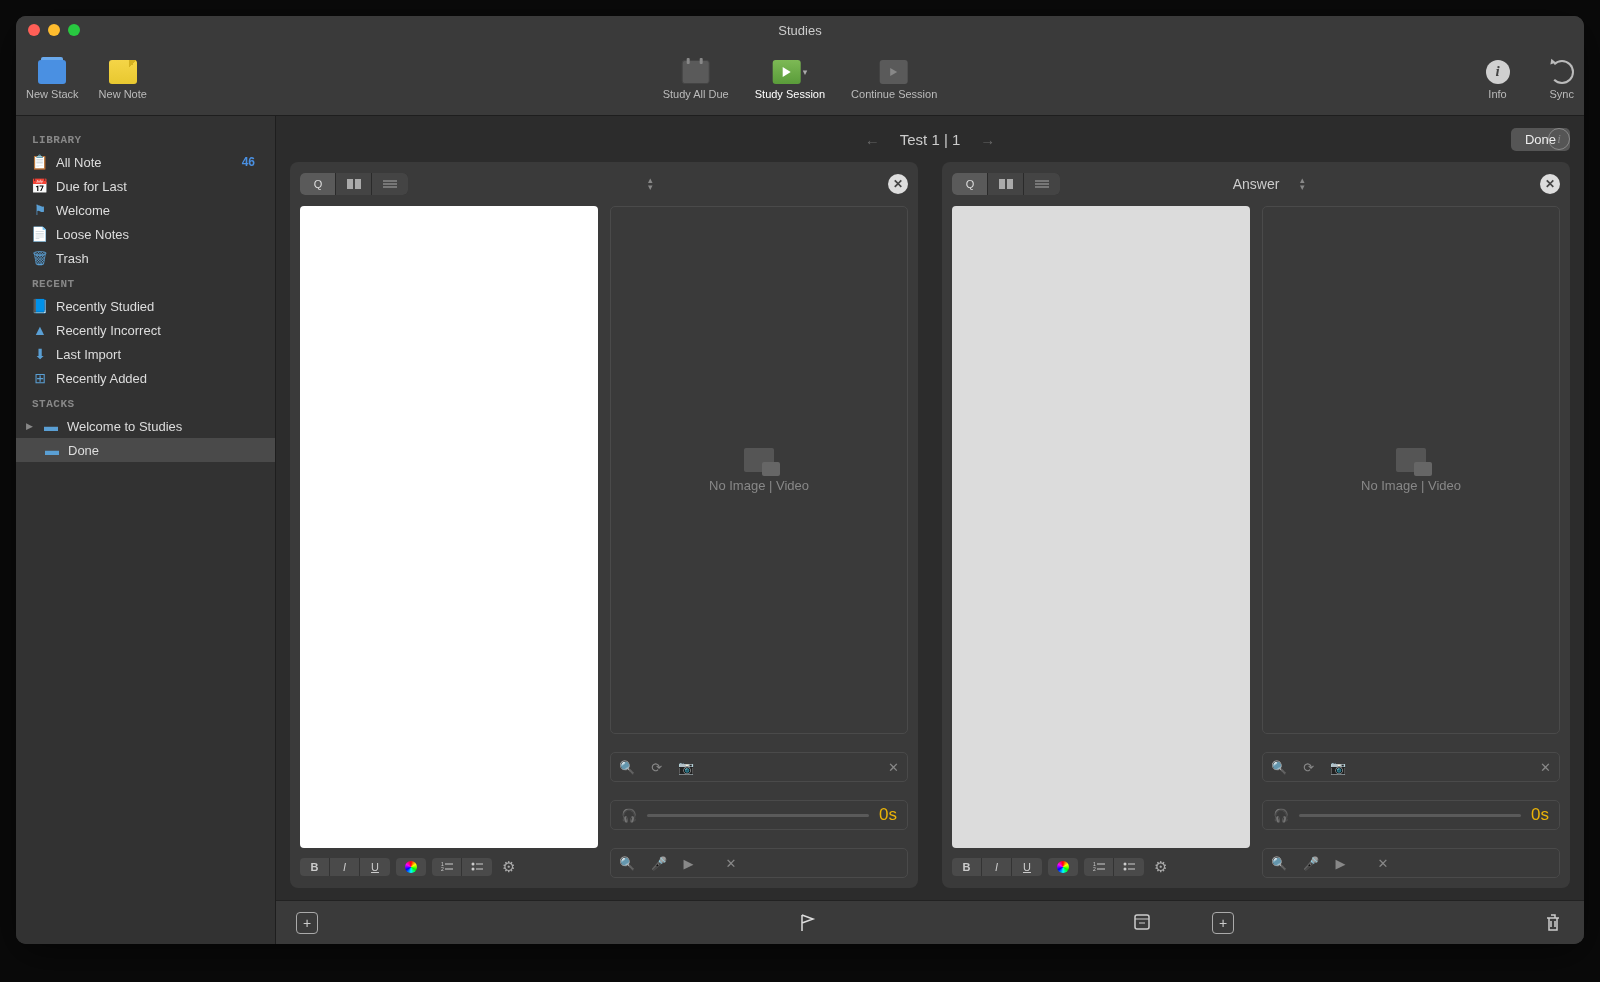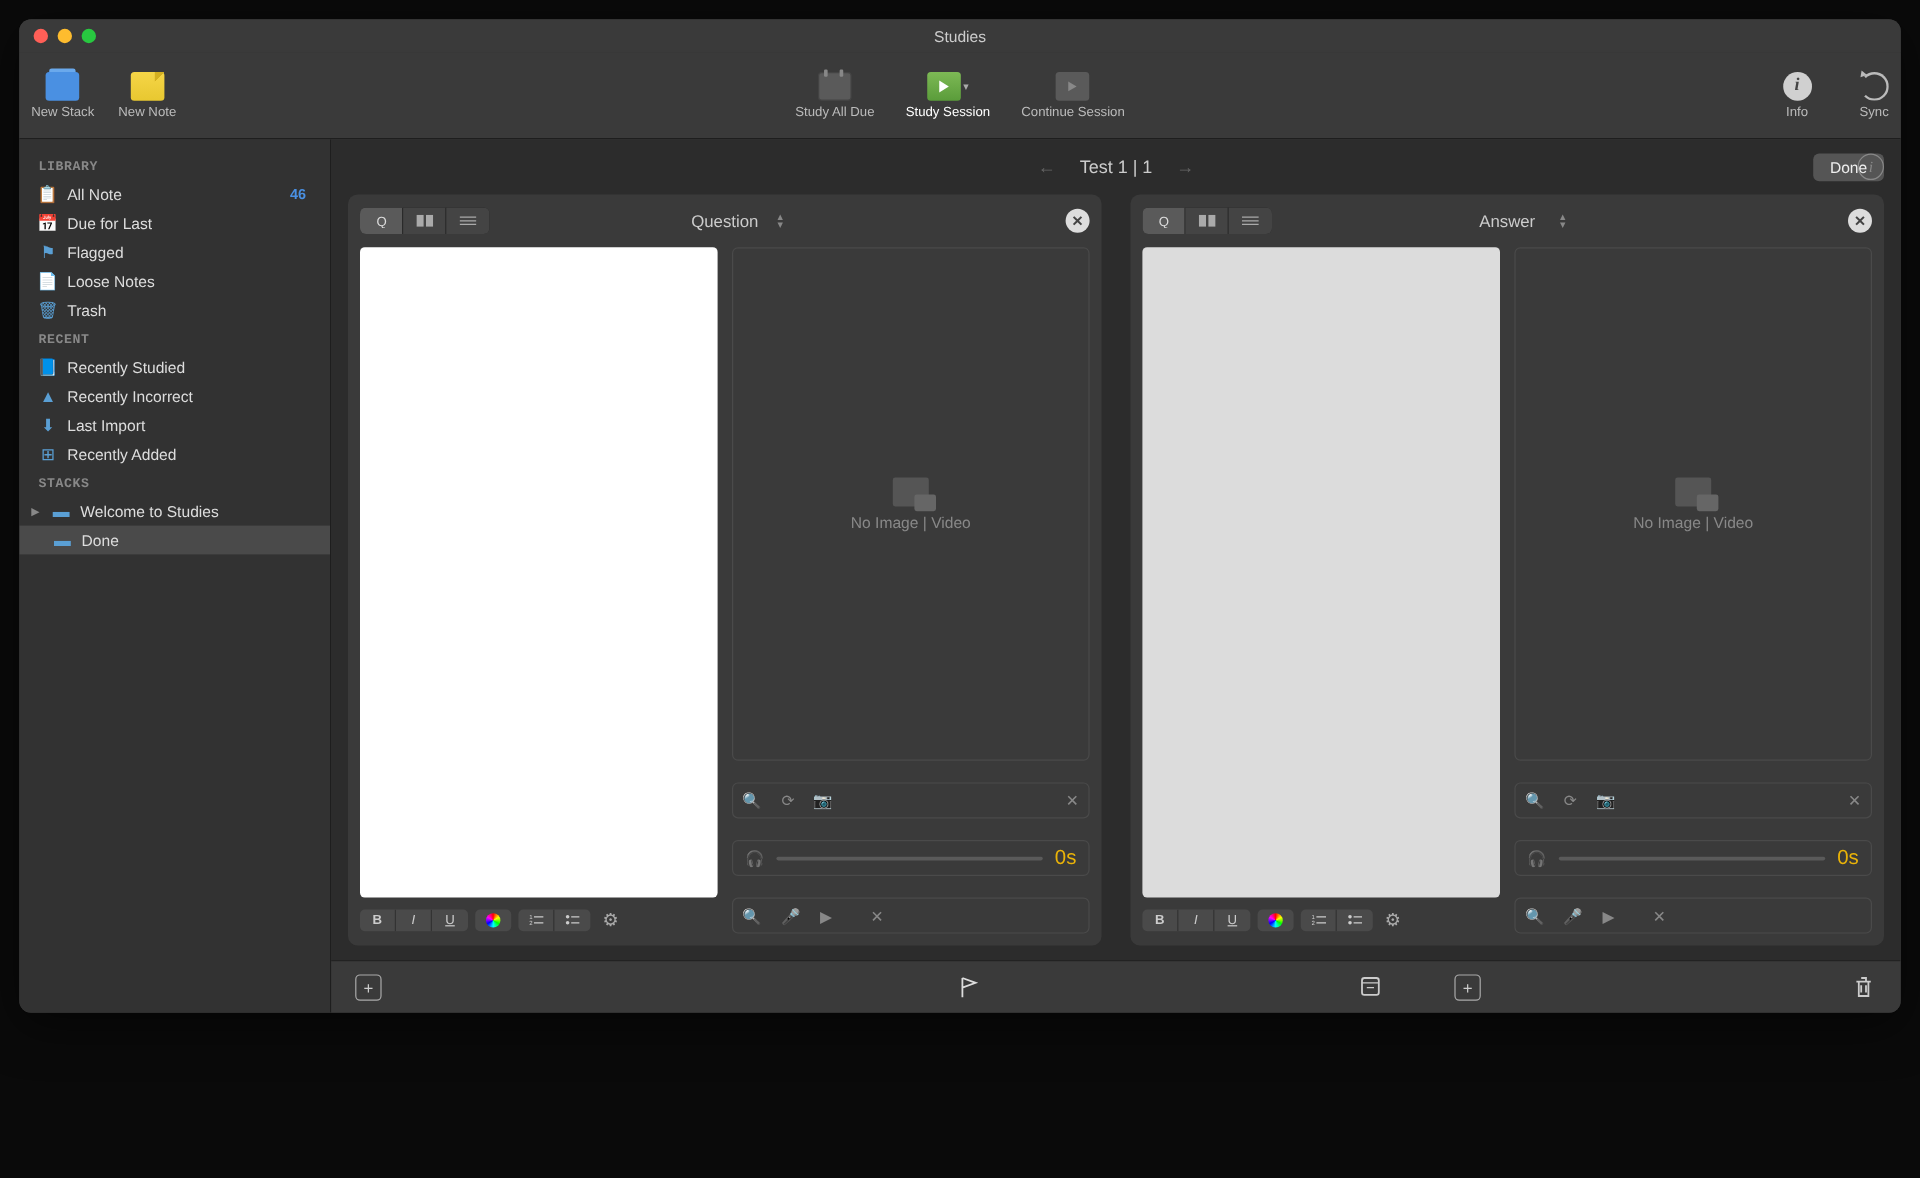--- a/index.html
+++ b/index.html
@@ -1,17 +1,17 @@
 <!DOCTYPE html>
 <html><head>
 <meta charset="utf-8">
 <style>
   * { box-sizing: border-box; margin: 0; padding: 0; font-family: -apple-system, "Helvetica Neue", Arial, sans-serif; }
   body { background: #0a0a0a; width: 1600px; height: 982px; overflow: hidden; position: relative; }
-  .window { position: absolute; left: 16px; top: 16px; width: 1568px; height: 828px; background: #3a3a3a; border-radius: 10px; overflow: hidden; box-shadow: 0 10px 40px rgba(0,0,0,0.5); display: flex; flex-direction: column; }
+  .window { position: absolute; left: 16px; top: 16px; width: 1568px; height: 928px; background: #3a3a3a; border-radius: 10px; overflow: hidden; box-shadow: 0 10px 40px rgba(0,0,0,0.5); display: flex; flex-direction: column; }
   
   
   .titlebar { height: 28px; display: flex; align-items: center; position: relative; background: #3a3a3a; }
   .traffic-lights { display: flex; gap: 8px; padding-left: 12px; }
   .tl { width: 12px; height: 12px; border-radius: 50%; }
   .tl-close { background: #ff5f57; }
   .tl-min { background: #febc2e; }
   .tl-max { background: #28c840; }
   .win-title { position: absolute; left: 0; right: 0; text-align: center; color: #ccc; font-size: 13px; pointer-events: none; }
   
@@ -170,21 +170,21 @@
         <span class="sb-icon">📋</span>
         <span>All Note</span>
         <span class="sb-badge">46</span>
       </div>
       <div class="sb-item">
         <span class="sb-icon">📅</span>
         <span>Due for Last</span>
       </div>
       <div class="sb-item">
         <span class="sb-icon">⚑</span>
-        <span>Flagged</span>
+        <span>Welcome</span>
       </div>
       <div class="sb-item">
         <span class="sb-icon">📄</span>
         <span>Loose Notes</span>
       </div>
       <div class="sb-item">
         <span class="sb-icon">🗑</span>
         <span>Trash</span>
       </div>
 
@@ -246,21 +246,20 @@
                   </svg>
               </div>
               <div class="seg-btn">
                 <svg width="14" height="10">
                     <line x1="0" y1="2" x2="14" y2="2" stroke="#aaa"></line>
                     <line x1="0" y1="5" x2="14" y2="5" stroke="#aaa"></line>
                     <line x1="0" y1="8" x2="14" y2="8" stroke="#aaa"></line>
                   </svg>
               </div>
             </div>
-            <div class="card-title">Question</div>
             <div class="card-title-arrows">▴<br>▾</div>
             <div class="card-close">✕</div>
           </div>
           <div class="card-body">
             <div class="text-pane">
               <div class="text-editor"></div>
               <div class="editor-toolbar">
                 <div class="ed-group">
                   <div class="ed-btn">
                       <b>B</b>

